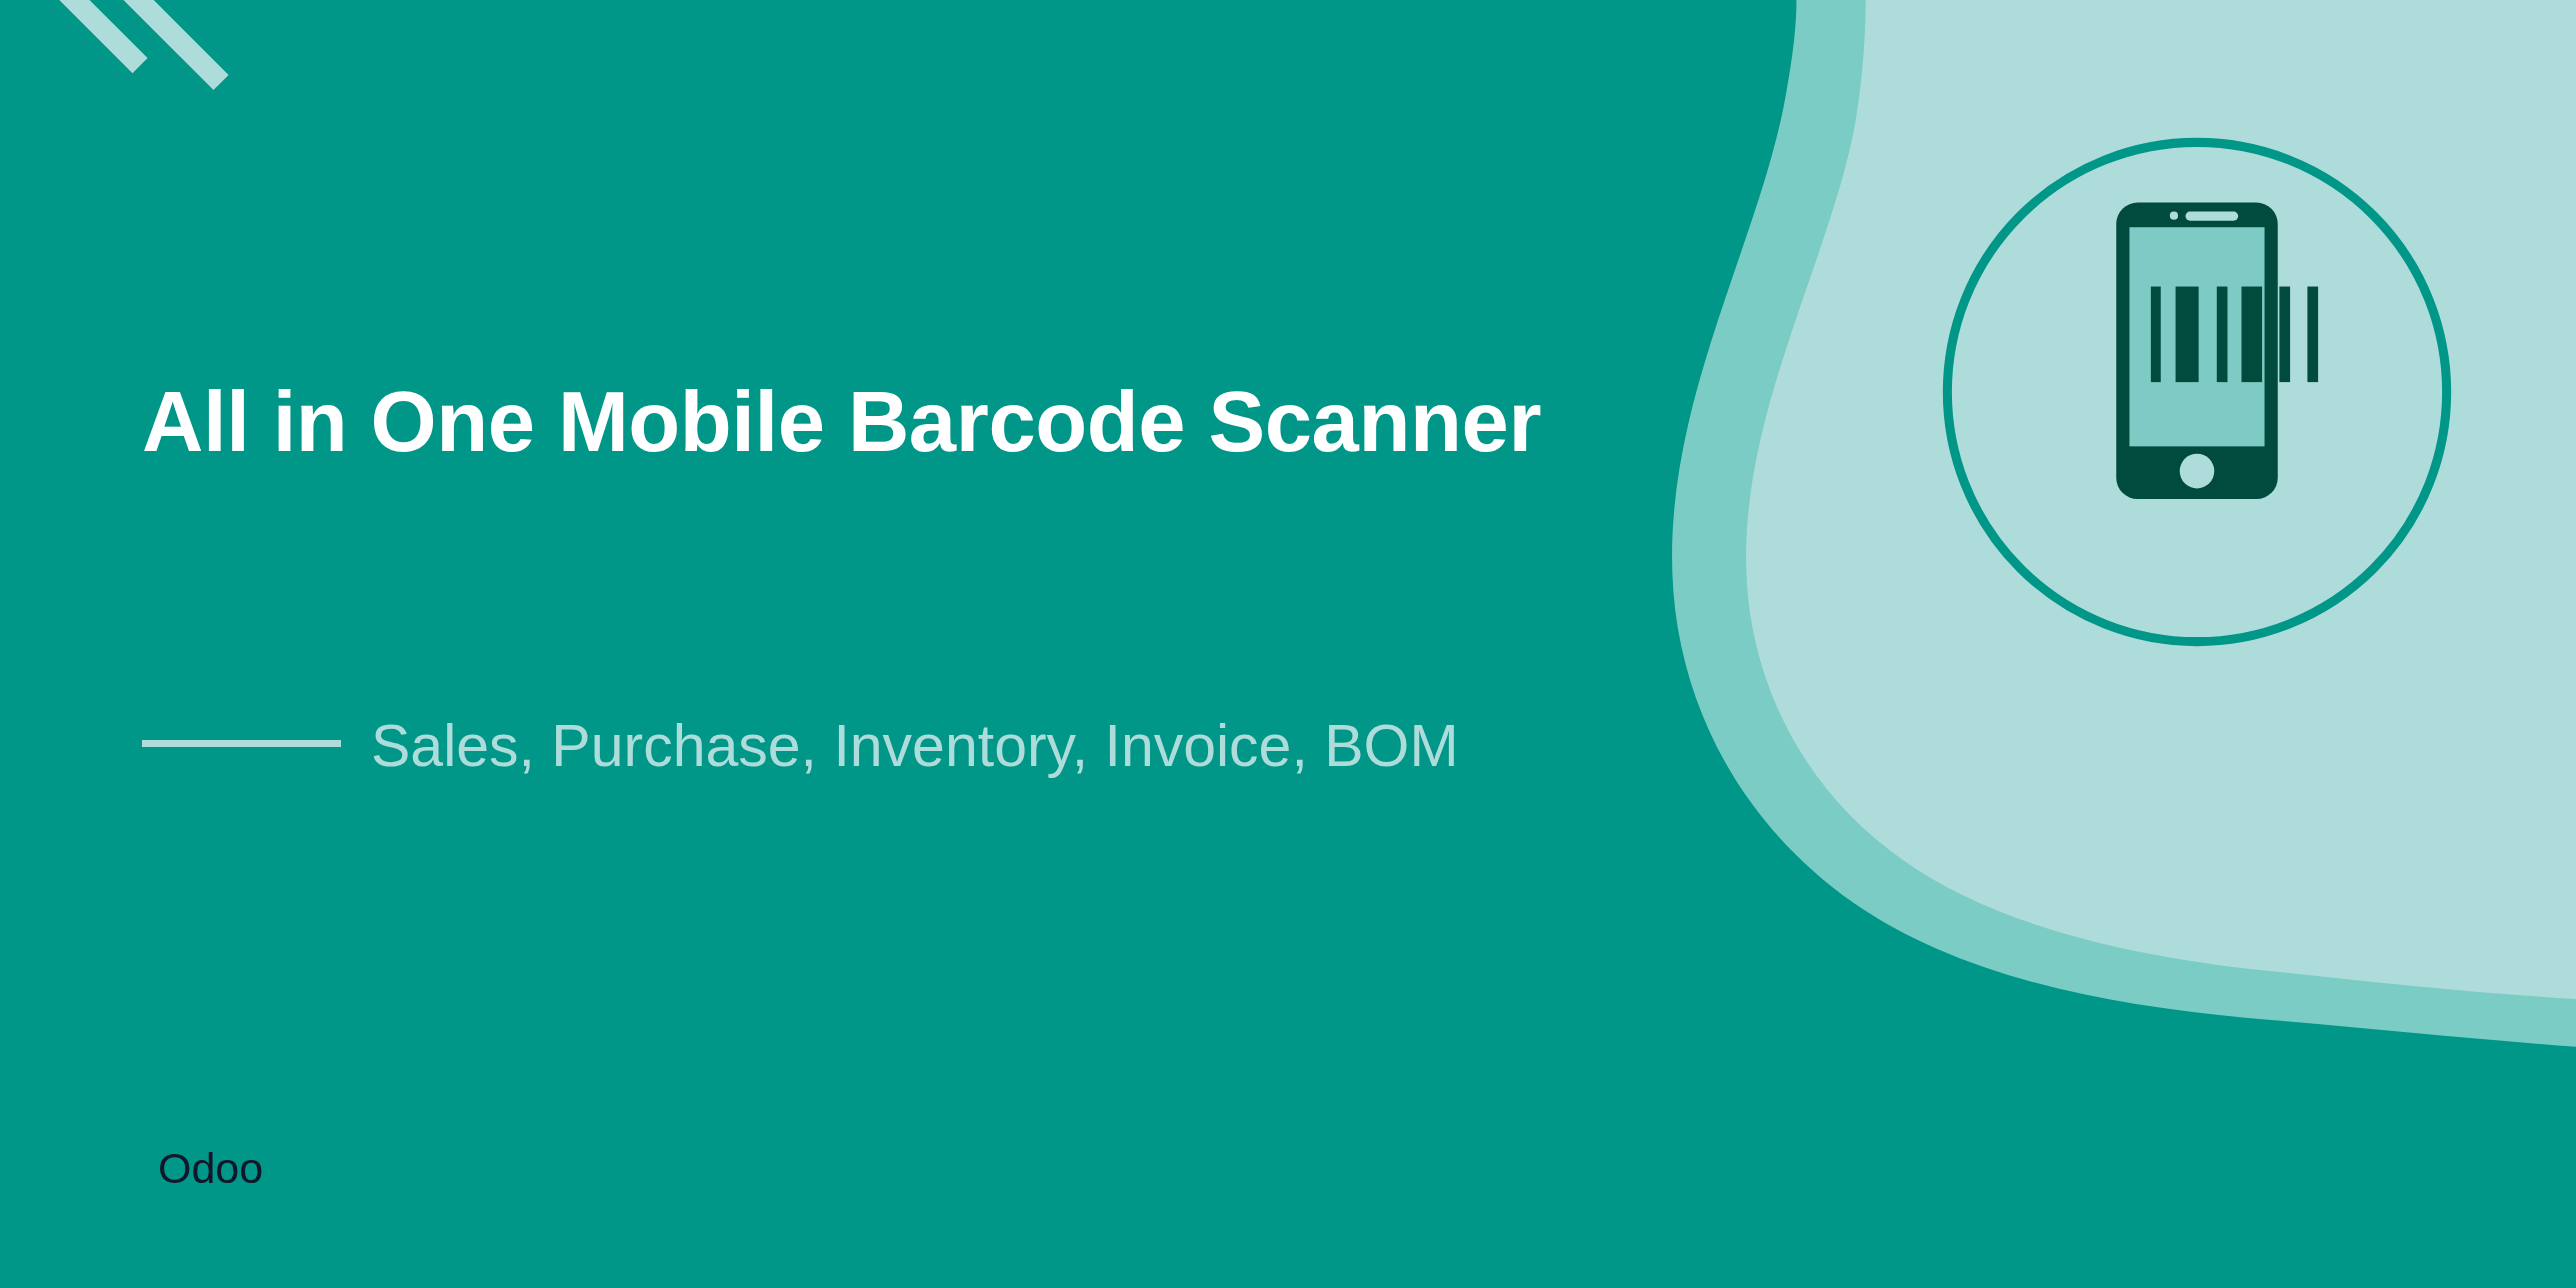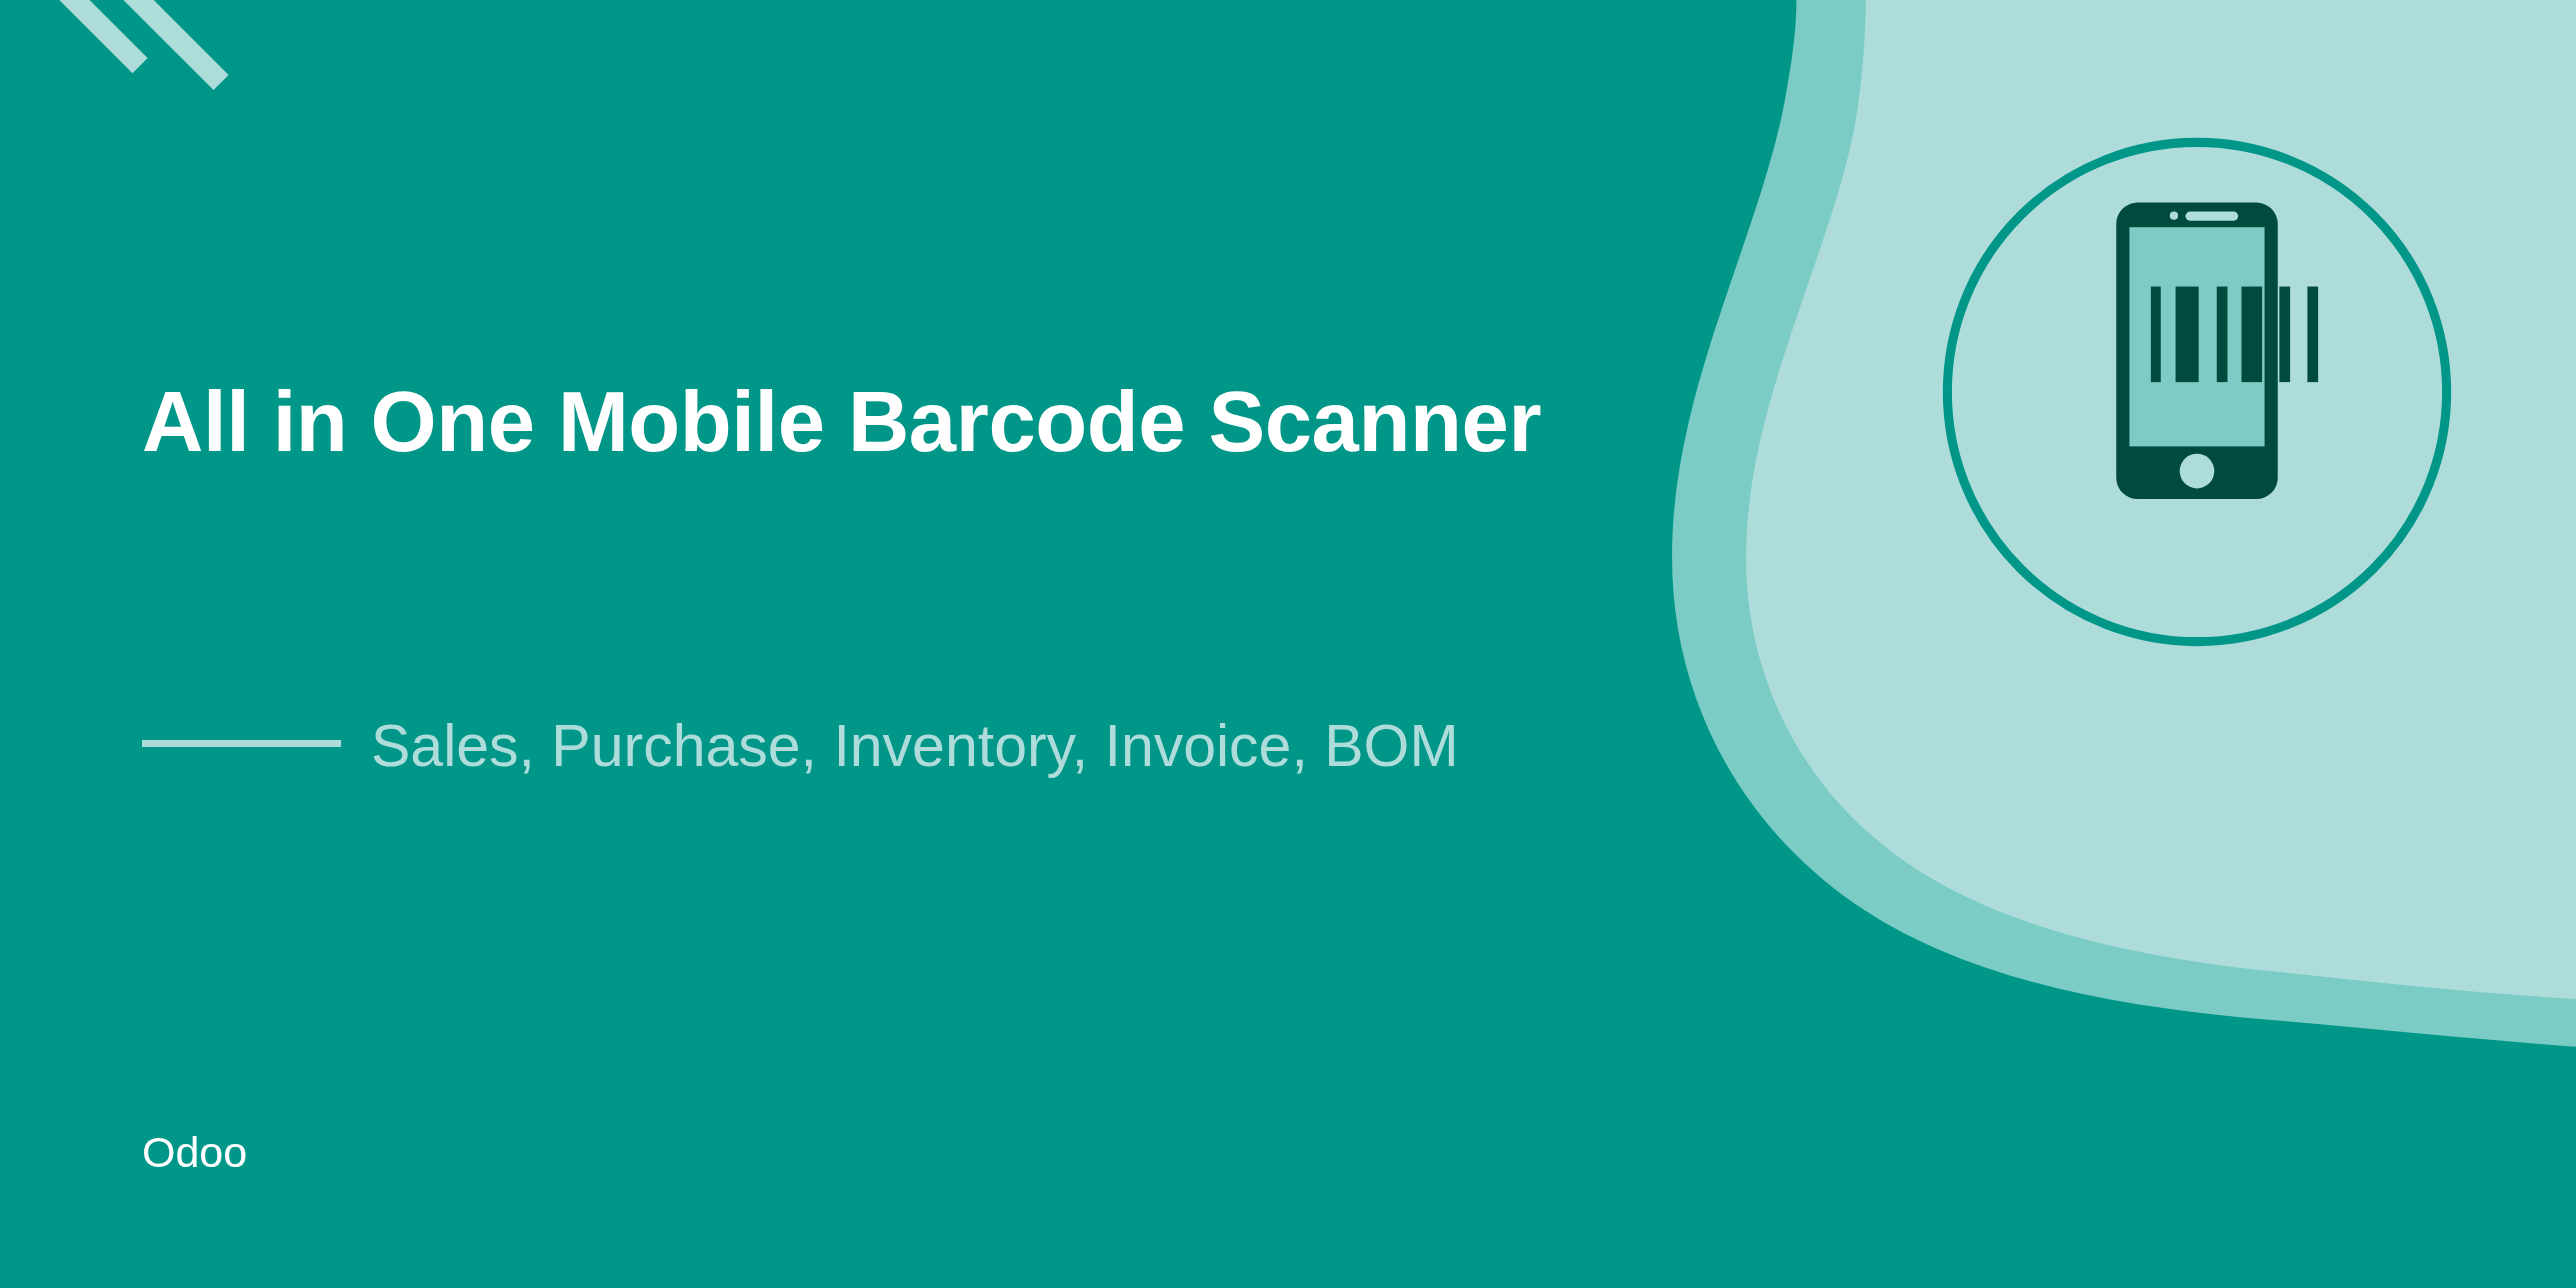--- a/index.html
+++ b/index.html
@@ -80,25 +80,25 @@
     font-size: 59px;
     line-height: 1.27;
     font-weight: normal;
     color: #aedcdb;
   }
 
   .footer-brand {
     position: absolute;
     left: 142px;
     top: 1131px;
-    margin: 0;
+    margin: 16px;
     font-size: 43px;
     line-height: 1;
     font-weight: normal;
-    color: #ffffff;
+    color: #0f172a;
   }
 
   
   .icon-badge {
     position: absolute;
     left: 1935px;
     top: 130px;
     width: 524px;
     height: 524px;
   }

